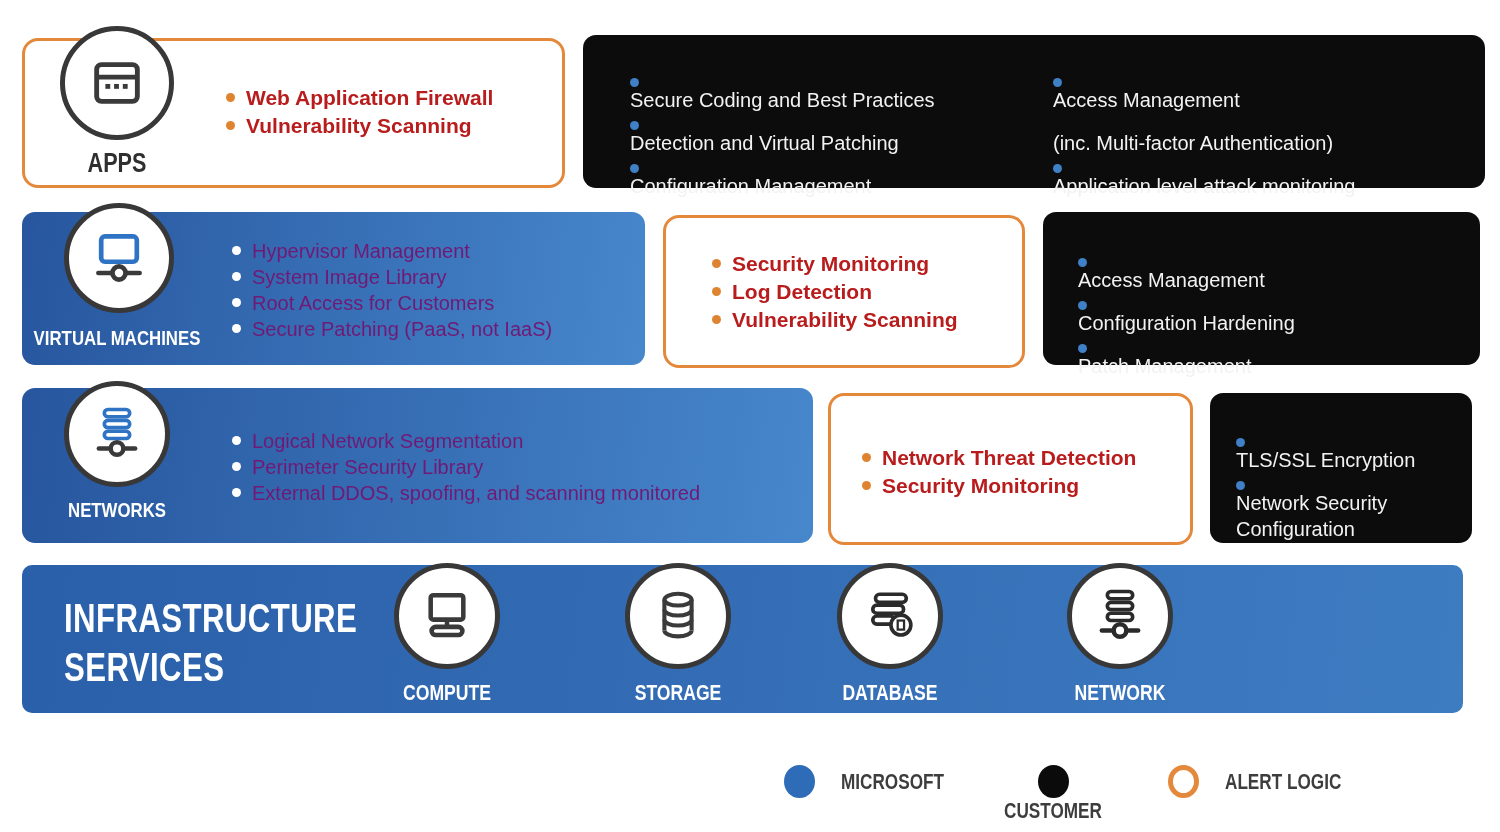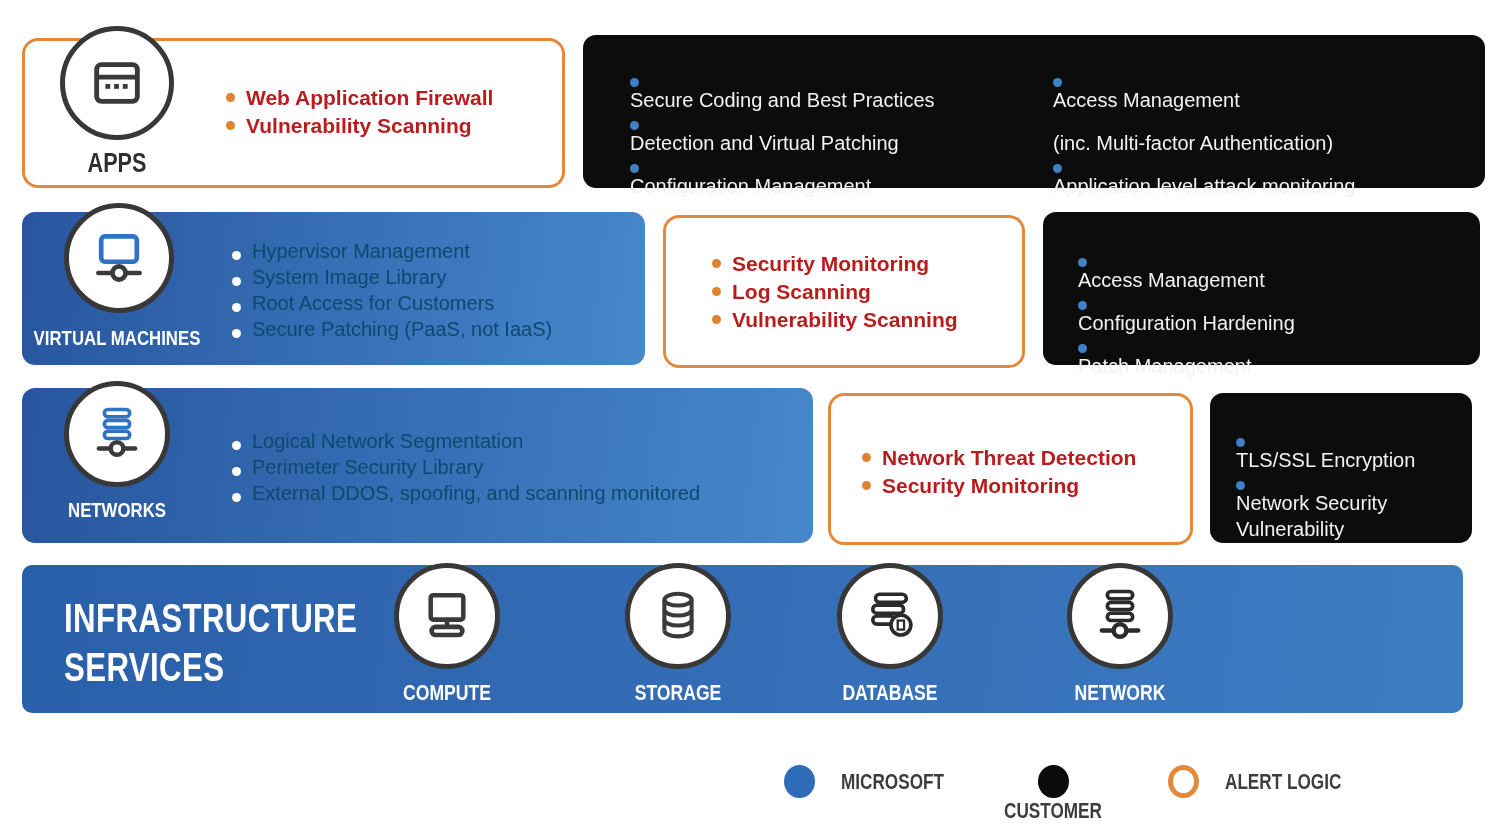--- a/index.html
+++ b/index.html
@@ -21,21 +21,21 @@
     position:absolute; text-align:center; font-weight:700; letter-spacing:0;
     transform:scaleX(0.8); color:#2F2F2F; white-space:nowrap;
   }
   .cat-label.on-blue { color:#ffffff; }
 
   .list { position:absolute; margin:0; padding:0; list-style:none; }
   .list li { display:flex; align-items:flex-start; }
   .dot { flex:none; width:9px; height:9px; border-radius:50%; margin:9px 11px 0 0; }
   .al-list li  { color:#b91c1c; font-size:21px; line-height:28px;font-weight:bold; }
   .al-list .dot { background:#DE8430; }
-  .ms-list li  { color:#0c4a6e; font-size:20px; line-height:26px;align-items:center; }
+  .ms-list li  { color:#701a75; font-size:20px; line-height:26px; }
   .ms-list .dot { background:#ffffff; margin-top:8px; }
   .cu-list li  { color:#F2F2F2; font-size:20px; line-height:26px;flex-direction:column; }
   .cu-list .dot { background:#3F80C6; margin-top:8px; }
   li.cont .dot { visibility:hidden; }
 
   .infra-title {
     position:absolute; color:#ffffff; font-weight:700; font-size:40px; line-height:49px;
     transform:scaleX(0.78); transform-origin:left top; white-space:nowrap; letter-spacing:0.5px;
   }
   .svc-label {
@@ -149,21 +149,21 @@
   <div class="cat-label on-blue" style="left:7px; top:326px; width:220px; font-size:21px;">VIRTUAL MACHINES</div>
 
   <div class="panel outline" style="left:663px; top:215px; width:362px; height:153px;"></div>
   <ul class="list al-list" style="left:712px; top:250px;">
     <li>
         <span class="dot"></span>
         <span>Security Monitoring</span>
       </li>
     <li>
         <span class="dot"></span>
-        <span>Log Scanning</span>
+        <span>Log Detection</span>
       </li>
     <li>
         <span class="dot"></span>
         <span>Vulnerability Scanning</span>
       </li>
   </ul>
 
   <div class="panel black" style="left:1043px; top:212px; width:437px; height:153px;"></div>
   <ul class="list cu-list" style="left:1078px; top:250px;">
     <li>
@@ -223,21 +223,21 @@
   </ul>
 
   <div class="panel black" style="left:1210px; top:393px; width:262px; height:150px;"></div>
   <ul class="list cu-list" style="left:1236px; top:430px; width:218px;">
     <li>
         <span class="dot"></span>
         <span>TLS/SSL Encryption</span>
       </li>
     <li>
         <span class="dot"></span>
-        <span>Network Security Vulnerability</span>
+        <span>Network Security Configuration</span>
       </li>
   </ul>
 
   <div class="panel bar" style="left:22px; top:565px; width:1441px; height:148px;"></div>
 
   <div class="infra-title" style="left:64px; top:594px;">
     <div>INFRASTRUCTURE</div>
     <div>SERVICES</div>
   </div>
 

